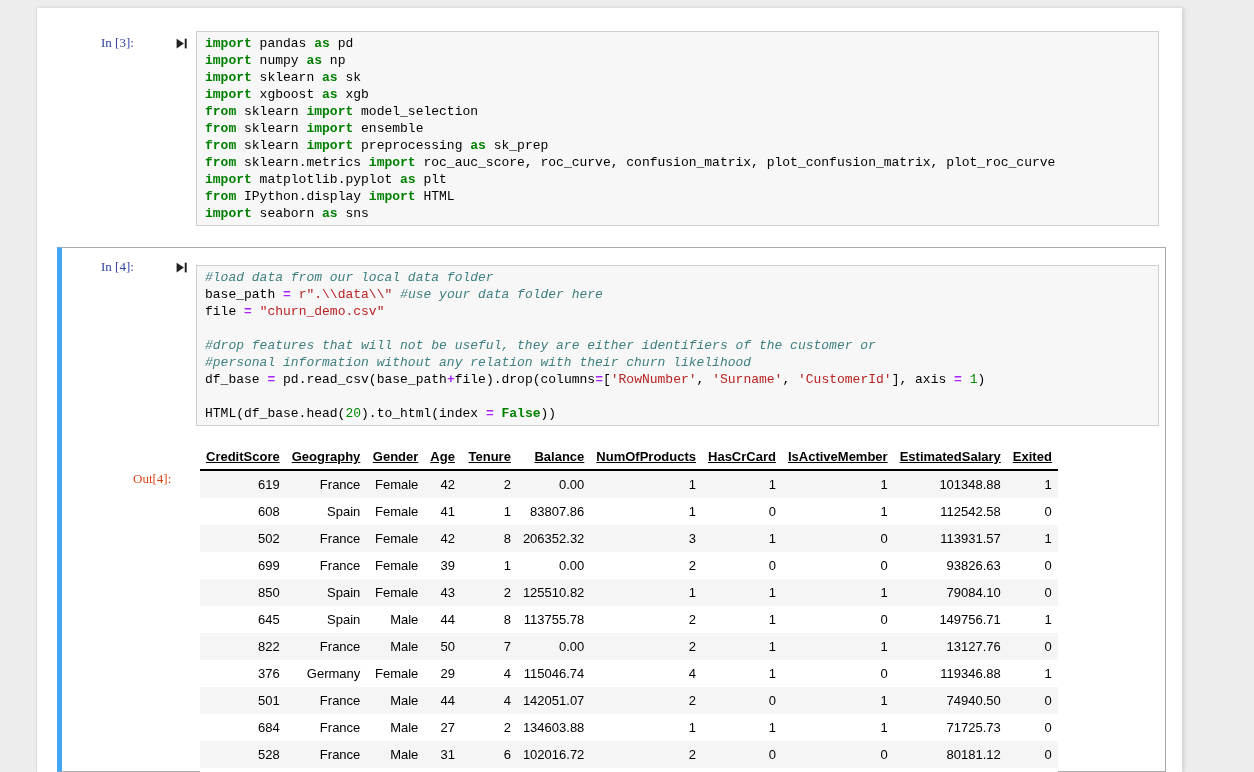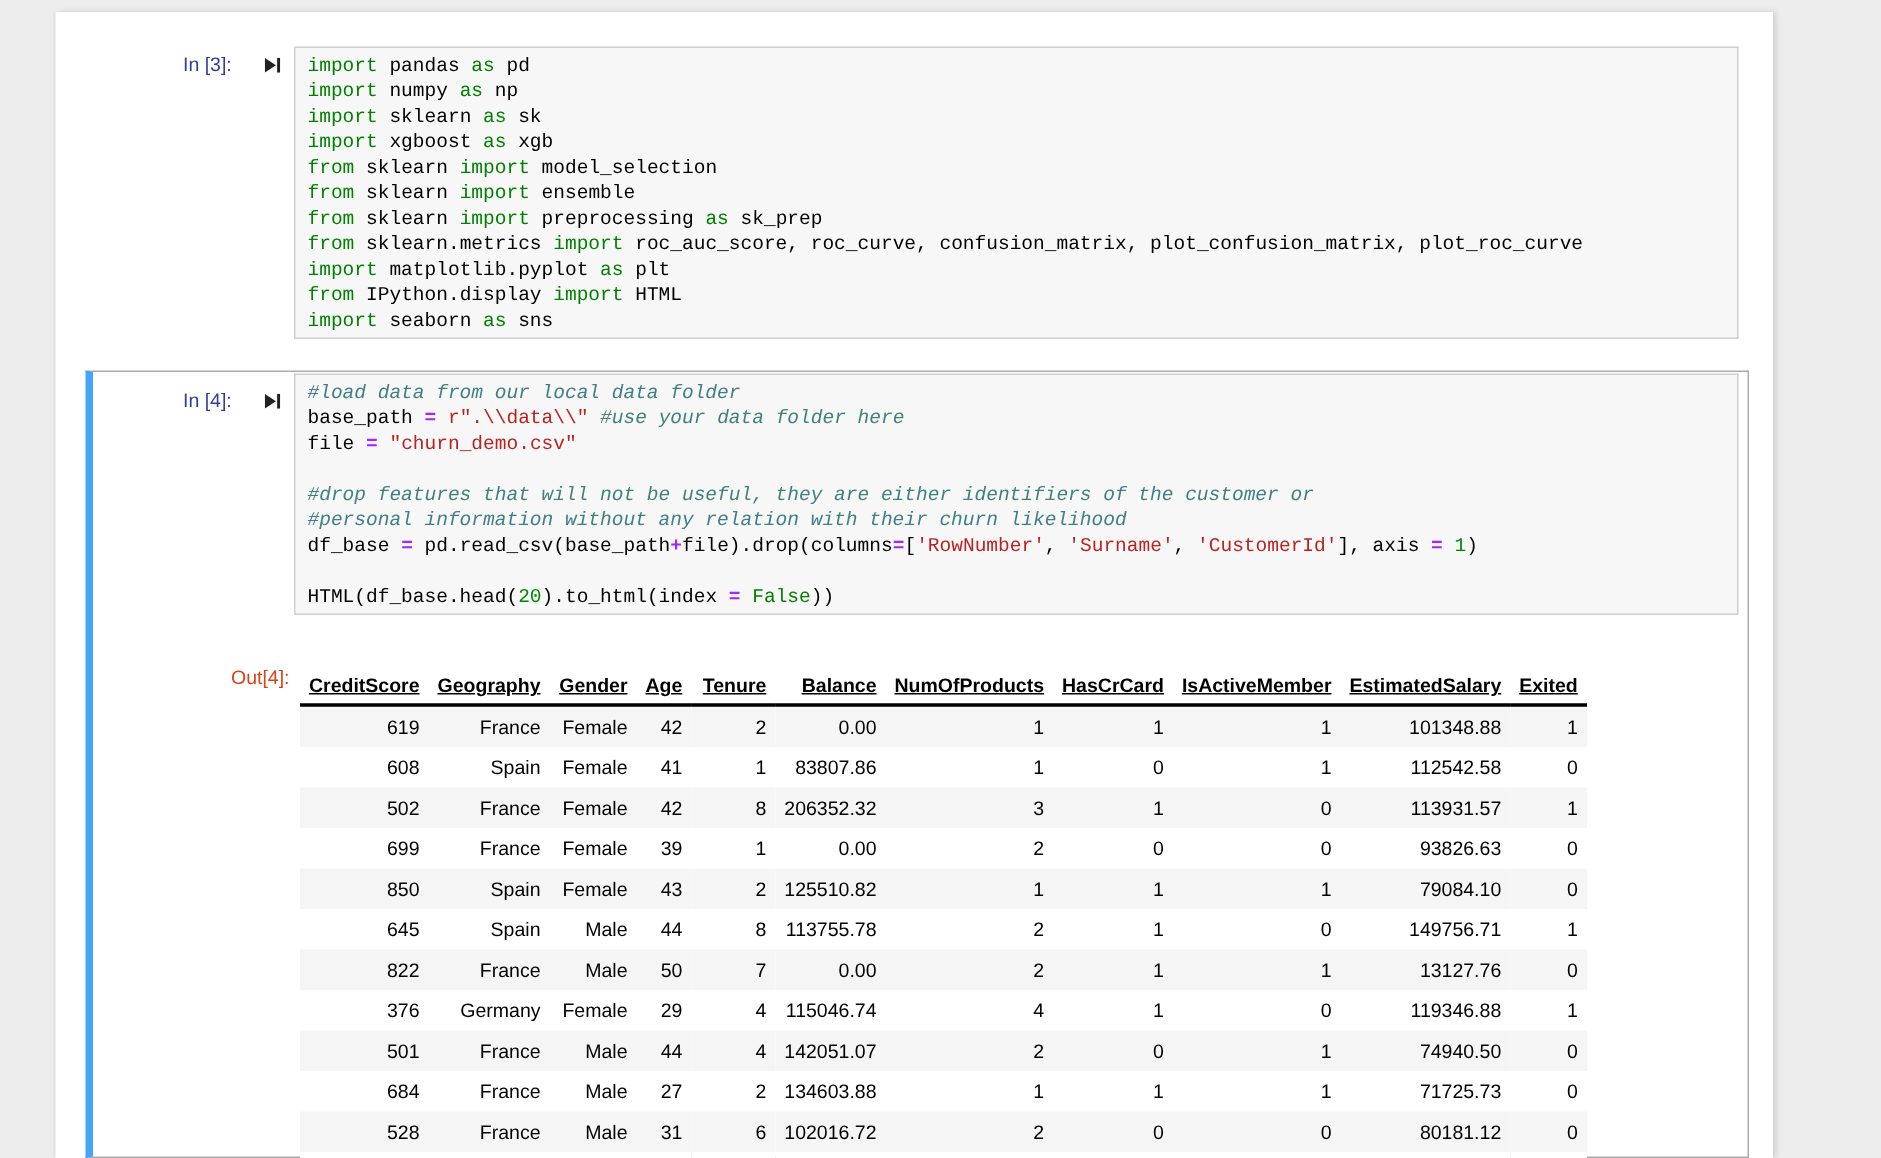--- a/index.html
+++ b/index.html
@@ -21,26 +21,25 @@
     box-sizing: border-box;
     left: 20px; top: 239px;
     width: 1109px; height: calc(100% - 239px);
     border: 1px solid #ababab;
     border-left: 5px solid #42A5F5;
     background: #ffffff;
     z-index: 0;
   }
   .prompt {
     position: absolute;
-    font-family: Liberation Sans, sans-serif;
+    font-family: Liberation Serif, serif;
     font-size: 13px;
     line-height: 17px;
     white-space: pre;
     z-index: 2;
-    margin-left: 21px;
   }
   .prompt-in  { color: #303F9F; }
   .prompt-out { color: #D84315; }
   .run-icon {
     position: absolute;
     width: 13px; height: 13px;
     z-index: 2;
     cursor: pointer;
   }
   .codebox {
@@ -53,34 +52,34 @@
     cursor: text;
   }
   .cm-line {
     font-family: "Liberation Mono", monospace;
     font-size: 13px;
     line-height: 17px;
     min-height: 17px;
     white-space: pre;
     color: #000;
   }
-  .tok-kw  { color: #008000; font-weight: normal; }
+  .tok-kw  { color: #008000; font-weight: bold; }
   .tok-cm  { color: #408080; font-style: italic; }
   .tok-str { color: #BA2121; }
   .tok-num { color: #080; }
   .tok-op  { color: #AA22FF; font-weight: bold; }
   .tok-pl  { color: #000; }
 
   #cell1-input { left: 159px; top: 23px;  width: 963px; }
-  #cell2-input { left: 159px; top: 241px; width: 963px; }
+  #cell2-input { left: 159px; top: 257px; width: 963px; }
   #cell1-prompt { left: 64px; top: 26px; }
   #cell1-icon   { left: 138px; top: 29px; }
   #cell2-prompt { left: 64px; top: 250px; }
   #cell2-icon   { left: 138px; top: 253px; }
-  #out-prompt   { left: 96px; top: 435px; }
+  #out-prompt   { left: 96px; top: 462px; }
 
   .out-area {
     position: absolute;
     left: 163px; top: 437px;
     z-index: 1;
   }
   table.dataframe {
     border-collapse: collapse;
     font-family: "Liberation Sans", sans-serif;
     font-size: 13px;

